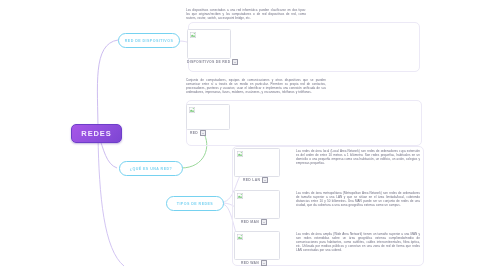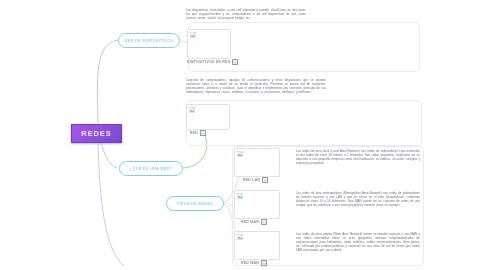--- a/index.html
+++ b/index.html
@@ -12,21 +12,21 @@
   }
   #canvas{position:absolute;inset:0;width:486px;height:270px;}
   #links{position:absolute;left:0;top:0;width:486px;height:270px;pointer-events:none;}
 
   
   .root-node{
     position:absolute;
     display:flex;align-items:center;justify-content:center;
     background:linear-gradient(135deg,#a855e8 0%,#8f4fdd 55%,#7d45d2 100%);
     border:1.2px solid #6d3ec9;
-    border-radius:0;
+    border-radius:5px;
     box-shadow:0 1px 2px rgba(90,50,160,.35);
   }
   .root-node span{
     color:#f3e9ff;
     font-size:7.5px;
     font-weight:bold;
     letter-spacing:.9px;
   }
 
   

